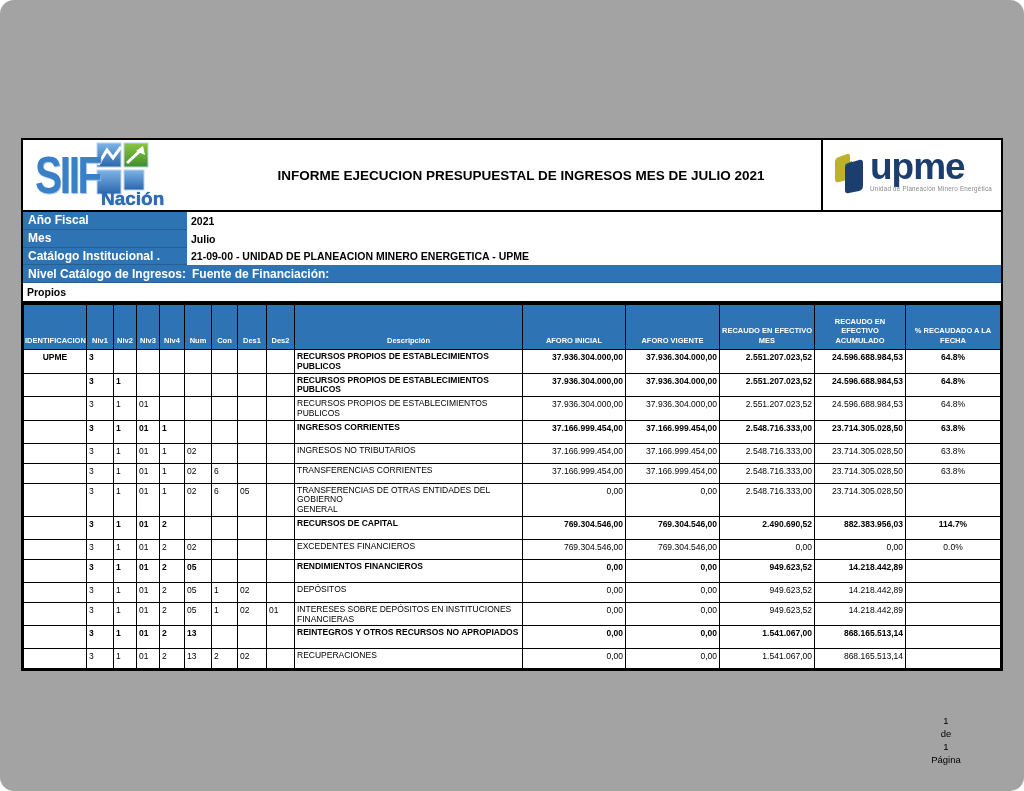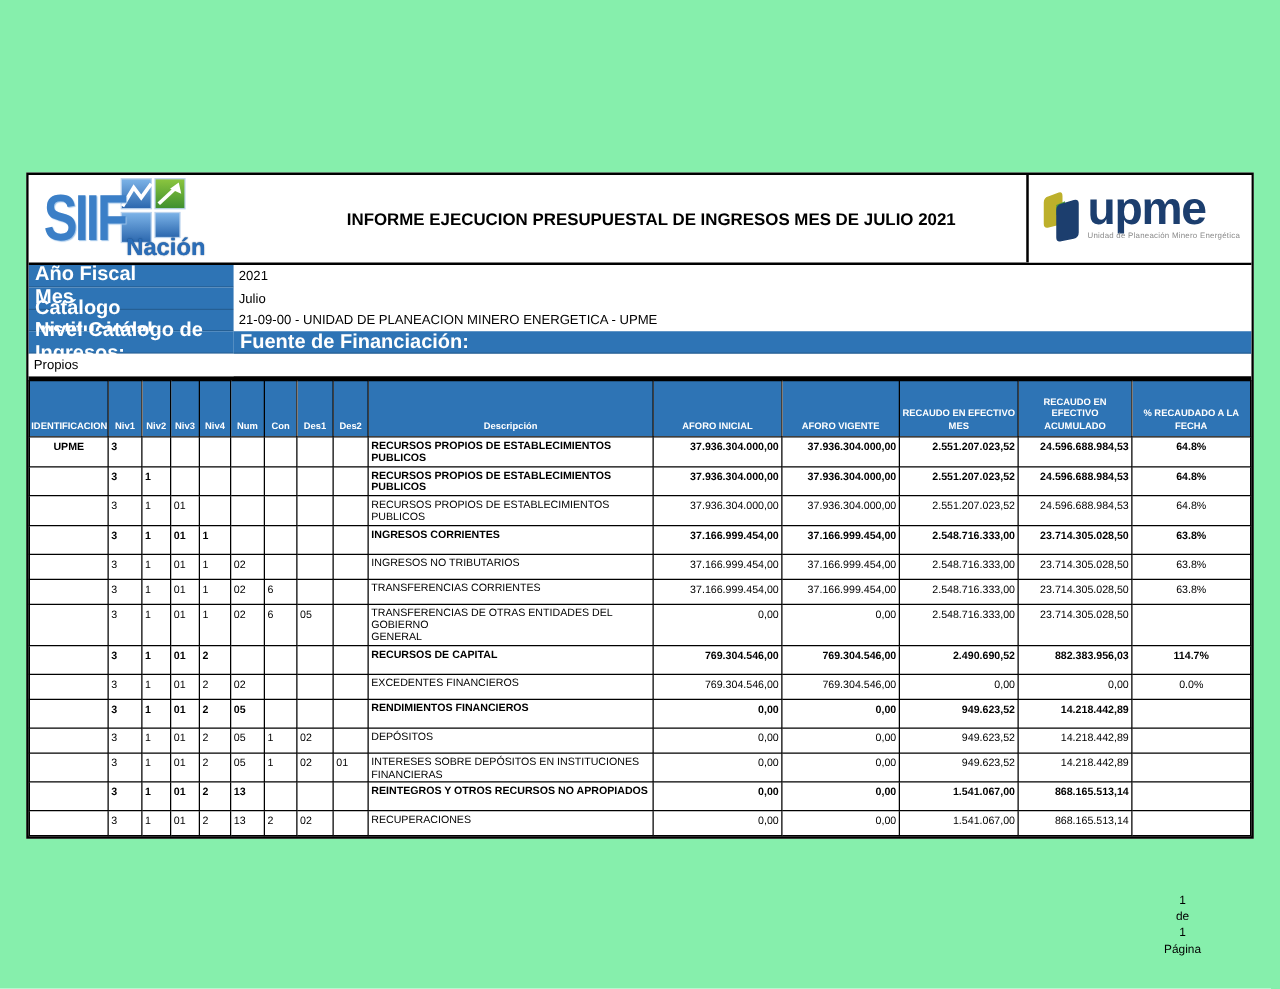--- a/index.html
+++ b/index.html
@@ -1,17 +1,17 @@
 <!DOCTYPE html>
 <html><head>
 <meta charset="utf-8">
 <style>
   html,body{margin:0;padding:0;background:#fff;}
   body{font-family:"Liberation Sans",sans-serif;color:#000;}
-  .page{position:relative;width:1024px;height:791px;background:#86efac;overflow:hidden;}
+  .page{position:relative;width:1024px;height:791px;background:#a3a3a3;overflow:hidden;border-radius:14px;}
 
   
   .frame{position:absolute;left:21px;top:138px;width:978px;border:2px solid #000;background:#fff;}
 
   
   .band-header{display:flex;align-items:stretch;height:70px;border-bottom:2px solid #000;background:#fff;}
   .siif-wrap{width:186px;display:flex;align-items:center;padding-left:12px;position:relative;}
   .siif{position:relative;display:flex;align-items:center;height:62px;}
   .siif-word{font-size:52px;font-weight:bold;color:#3b7fc7;letter-spacing:-3px;line-height:58px;
              transform:scaleX(.78);transform-origin:left center;text-shadow:1px 1px 1px #9cc2e8;}
@@ -21,23 +21,23 @@
   .title-wrap{flex:1;display:flex;align-items:center;justify-content:center;padding:0 6px;}
   .report-title{font-size:13.5px;font-weight:bold;text-align:center;}
   .upme-box{width:178px;border-left:2px solid #000;display:flex;flex-direction:column;align-items:center;justify-content:center;background:#fff;}
   .upme-inner{display:flex;align-items:flex-start;}
   .upme-txt{display:flex;flex-direction:column;margin-left:4px;}
   .upme-word{font-size:37px;font-weight:bold;color:#1c3e6e;line-height:33px;letter-spacing:-1px;}
   .upme-tag{font-size:6.3px;color:#8a8a8a;margin-top:2px;letter-spacing:.2px;}
 
   
   .band-info{display:grid;grid-template-columns:164px 1fr;grid-auto-rows:17.8px;border-bottom:3px solid #000;background:#fff;}
-  .info-label{background:#2e74b5;color:#fff;font-weight:bold;font-size:16px;display:flex;align-items:center;
+  .info-label{background:#2e74b5;color:#fff;font-weight:bold;font-size:12px;display:flex;align-items:center;
               padding-left:5px;border-bottom:1px solid rgba(0,0,0,.18);}
-  .info-value{font-weight:normal;font-size:10.5px;display:flex;align-items:center;padding-left:4px;background:#fff;}
+  .info-value{font-weight:bold;font-size:10.5px;display:flex;align-items:center;padding-left:4px;background:#fff;}
 
   
   table.report{width:100%;border-collapse:collapse;table-layout:fixed;}
   table.report th,table.report td{border:1.5px solid #000;overflow:hidden;}
   table.report thead th{background:#2e74b5;color:#fff;font-weight:bold;font-size:7.5px;height:38px;
                         vertical-align:bottom;text-align:center;padding:2px 1px 4px;line-height:1.25;white-space:pre-line;}
   table.report tbody td{vertical-align:top;padding:2px 2px 1px;font-size:8.5px;}
   table.report tbody tr{height:20px;}
   table.report tbody tr.sum{height:23px;}
   table.report tbody tr.sum td{font-weight:bold;}

